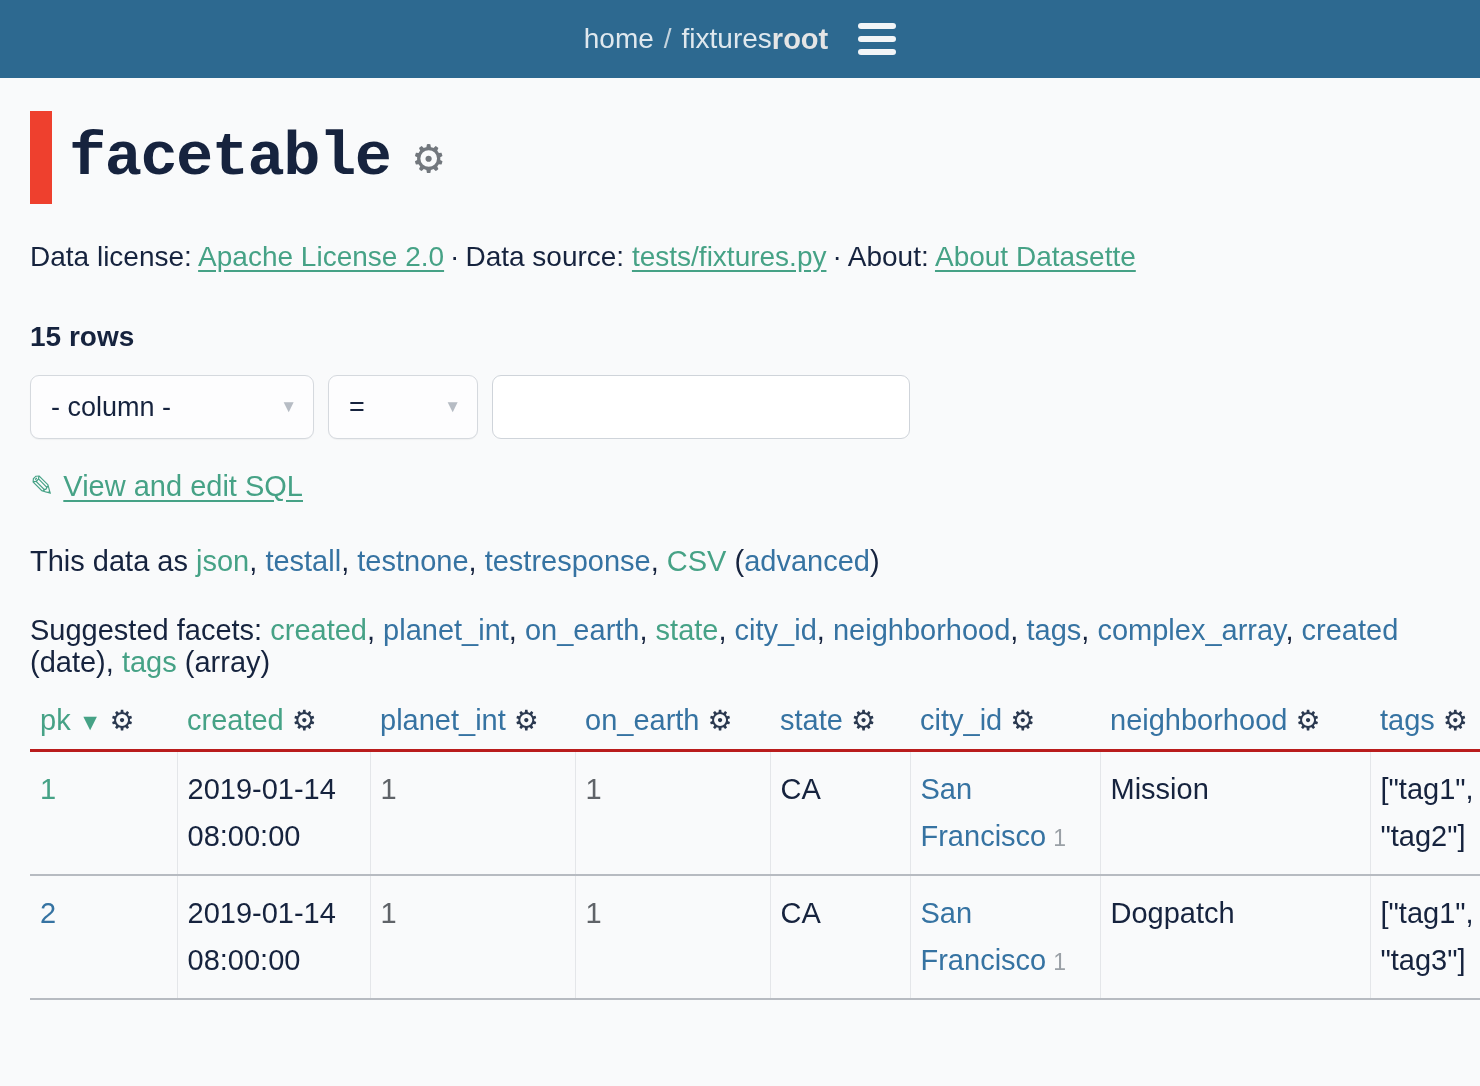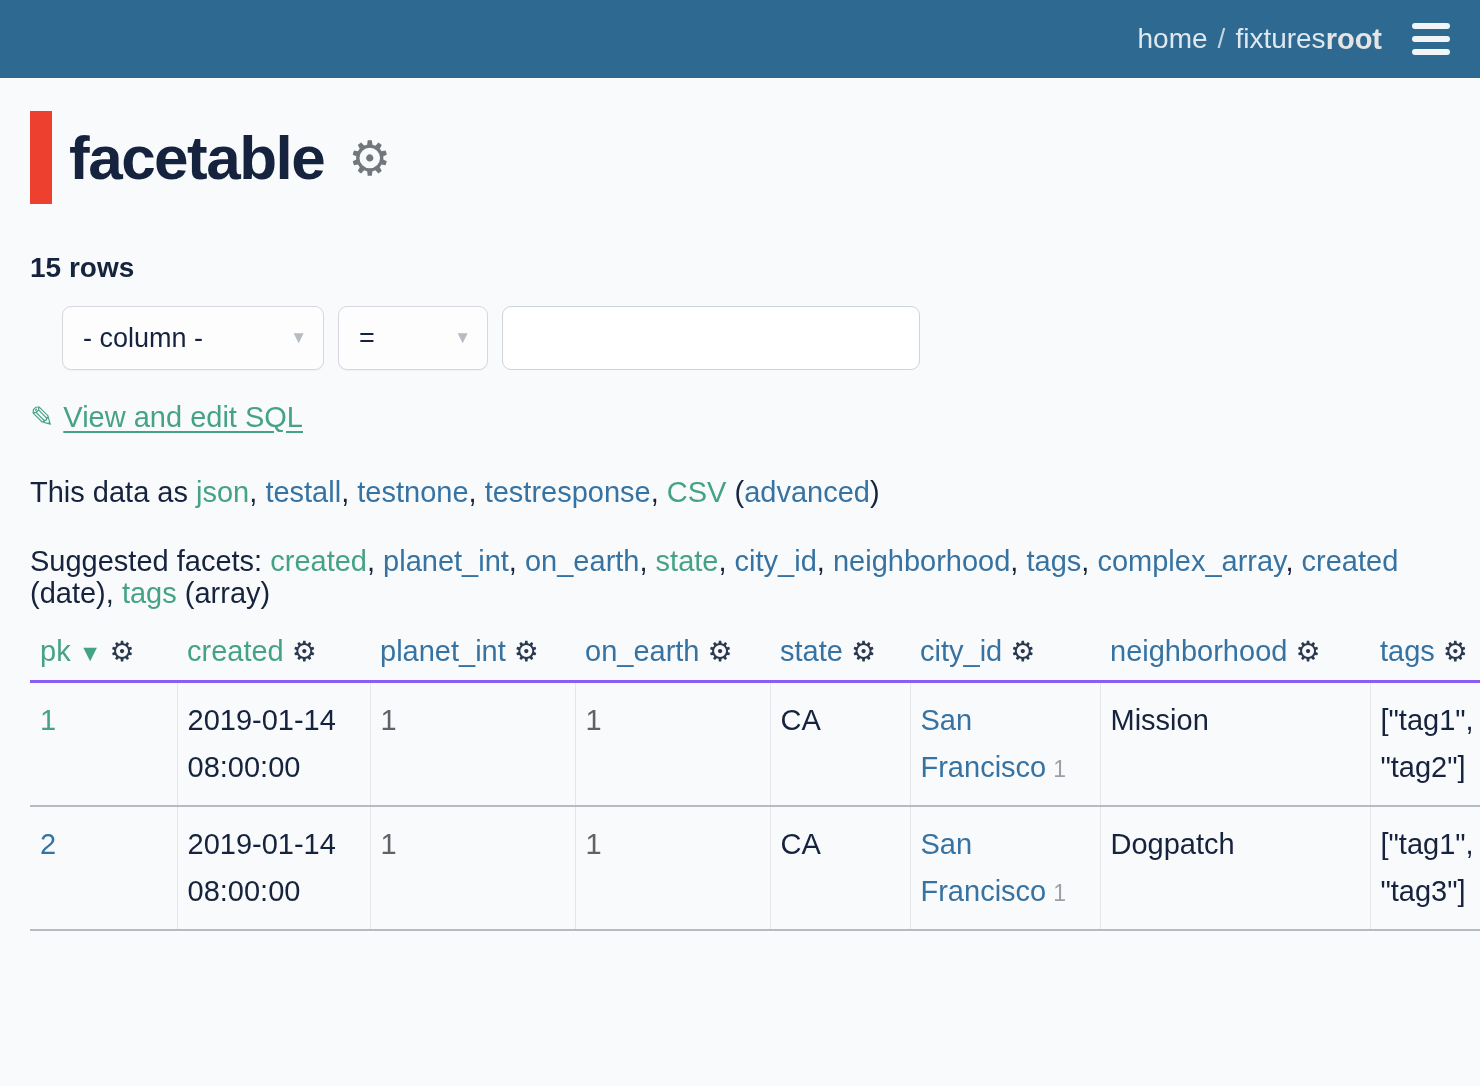--- a/index.html
+++ b/index.html
@@ -8,72 +8,72 @@
     width:1480px; height:1086px; overflow:hidden;
     background:#f9fafb; color:#16233e;
     font-family:"Liberation Sans", sans-serif;
   }
   a { cursor:pointer; }
   [data-color="green"] { color:#46a286; }
   [data-color="blue"]  { color:#3673a2; }
 
   
   .topbar { height:78px; background:#2d6990; display:flex; align-items:center;
-            justify-content:flex-end; padding:0 30px; }
+            justify-content:center; padding:0 30px; }
   .crumbs { font-size:28px; color:#dfe8ee; }
   .crumbs a { color:#dfe8ee; text-decoration:none; }
   .crumb-sep { margin:0 10px; color:#c3d3dd; }
   .topright { display:flex; align-items:center; gap:30px; }
   .user { color:#e5e5e5; font-weight:bold; font-size:29px; }
   .burger { display:flex; flex-direction:column; gap:7px; cursor:pointer; padding:4px 0; }
   .burger span { width:38px; height:6px; background:#f2f5f7; border-radius:3px; }
 
   .main { padding:0 30px; }
 
   
-  .titlerow { display:flex; align-items:center; margin-top:33px; }
+  .titlerow { display:flex; align-items:center; margin-top:33px;font-family:Liberation Mono, monospace; }
   .redbar { width:22px; height:93px; background:#ee402e; margin-right:17px; }
   h1 { font-size:62px; margin:0; font-weight:bold; color:#16233e; letter-spacing:-1.5px; }
   .title-gear { font-size:48px; color:#72777d; margin-left:24px; text-decoration:none; }
 
   
   .meta { margin-top:37px; font-size:28px; }
   .meta a { text-decoration:underline; text-underline-offset:4px; }
   .dot { margin:0 6px; }
 
   .rowcount { margin-top:48px; font-size:28px; font-weight:bold; }
 
   
   .filters { margin-top:22px; display:flex; gap:14px; align-items:flex-start; }
   .fselect { height:64px; background:#fdfdfe; border:1px solid #d5d9de; border-radius:9px;
              display:flex; align-items:center; justify-content:space-between;
              padding:0 16px 0 20px; font-size:27px; color:#16233e; cursor:pointer;
              box-shadow:0 1px 1px rgba(0,0,0,0.04); }
   .fselect .arr { color:#b6bcc4; font-size:17px; margin-left:16px; }
-  .w-col { width:262px;margin-left:32px; } .w-op { width:150px; }
+  .w-col { width:284px; } .w-op { width:150px; }
   .finput { width:418px; height:64px; border:1px solid #cfd4da; border-radius:9px;
             background:#ffffff; font-size:27px; padding:0 18px; color:#16233e;
             font-family:inherit; }
   .apply { margin-top:21px; background:#2e7cf0; color:#ffffff; border:none; border-radius:9px;
            font-size:28px; padding:13px 29px; font-family:inherit; cursor:pointer; }
 
   
   .sqlrow { margin-top:30px; font-size:29px; }
   .pencil { color:#46a286; margin-right:9px; text-decoration:none; }
   .sqlrow .link-sql { color:#46a286; text-decoration:underline; text-underline-offset:4px; }
 
   
   .dataas { margin-top:42px; font-size:29px; }
   .dataas a, .facets a { text-underline-offset:4px; }
   .facets { margin-top:36px; font-size:29px; line-height:32px; max-width:1422px; }
 
   
   table { margin-top:26px; border-collapse:collapse; table-layout:fixed; width:1528px; }
   th { text-align:left; font-weight:normal; font-size:29px; padding:0 12px 12px 10px;
-       border-bottom:3px solid #8b5cf6; white-space:nowrap; overflow:hidden; }
+       border-bottom:3px solid #b91c1c; white-space:nowrap; overflow:hidden; }
   th a { text-decoration:none; }
   .sort { color:#46a286; font-size:23px; margin-left:8px; }
   .gear { color:#2b3950; font-size:28px; margin-left:8px; text-decoration:none; }
   td { vertical-align:top; font-size:29px; padding:14px 12px 12px 10px; line-height:47px;
        border-bottom:2px solid #b7bbc1; overflow:hidden; }
   td:not(:first-child), tbody tr td + td { border-left:1px solid #e4e6e9; }
   td a.plain { text-decoration:none; }
   .dim { color:#5f6368; }
   .badge { color:#9aa0a6; font-size:23px; margin-left:7px; }
 </style>
@@ -95,20 +95,26 @@
 </header>
 
 <div class="main">
 
   <div class="titlerow">
     <div class="redbar"></div>
     <h1>facetable</h1>
     <a class="title-gear">⚙</a>
   </div>
 
+  <div class="meta">
+    <span>Data license:</span>
+    <a data-color="green">Apache License 2.0</a><span class="dot">·</span><span>Data source:</span>
+    <a data-color="green">tests/fixtures.py</a><span class="dot">·</span><span>About:</span>
+    <a data-color="green">About Datasette</a>
+  </div>
 
   <div class="rowcount">15 rows</div>
 
   <div class="filters">
     <div class="fselect w-col">
       <span>- column -</span>
       <span class="arr">▼</span>
     </div>
     <div class="fselect w-op">
       <span>=</span>

